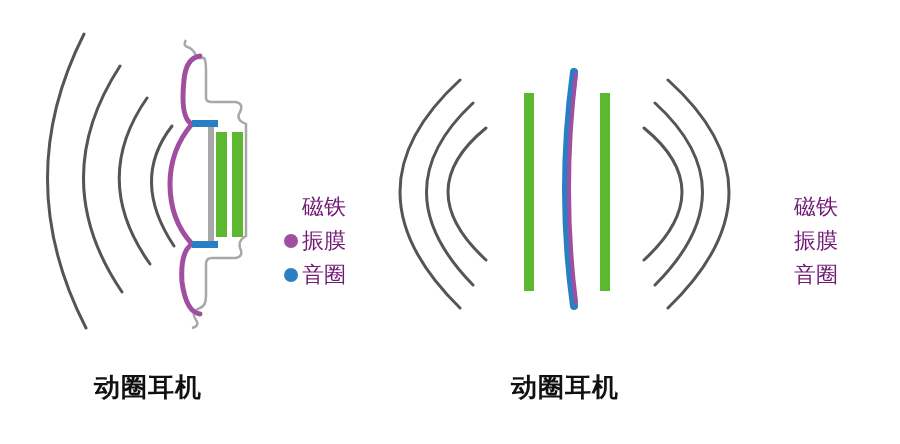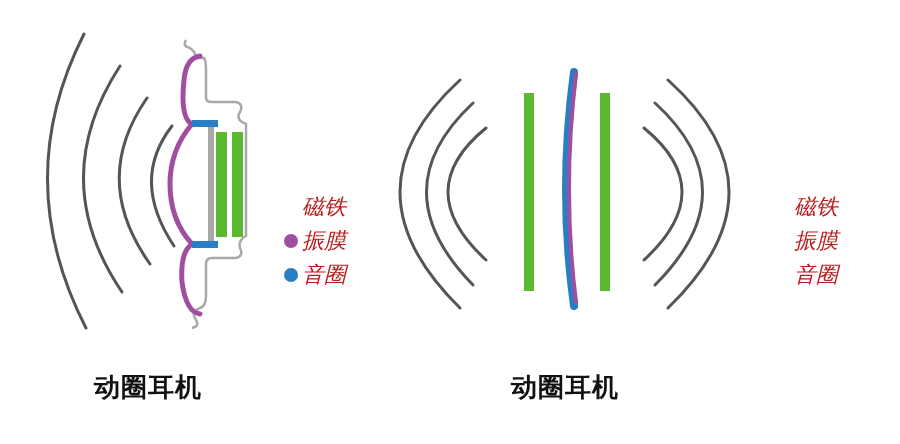--- a/index.html
+++ b/index.html
@@ -1,18 +1,18 @@
 <!DOCTYPE html>
 <html><head>
 <meta charset="utf-8">
 <style>
   html, body { margin:0; padding:0; background:#ffffff; }
   body { width:900px; height:444px; position:relative; overflow:hidden; font-family:"DejaVu Sans", sans-serif; }
   svg { position:absolute; left:0; top:0; }
-  .legend { position:absolute; font-size:22px; color:#b91c1c; line-height:34px;font-style:italic; }
+  .legend { position:absolute; font-size:22px; color:#701a75; line-height:34px; }
   .legend .row { display:flex; align-items:center; justify-content:flex-end; }
   .legend .dot { width:14px; height:14px; border-radius:50%; margin-right:4px; display:inline-block; }
   .title { position:absolute; font-size:26px; font-weight:bold; color:#111111; letter-spacing:1px; }
 </style>
 </head>
 <body>
 
 <svg width="900" height="444" viewBox="0 0 900 444">
 
   <g>

